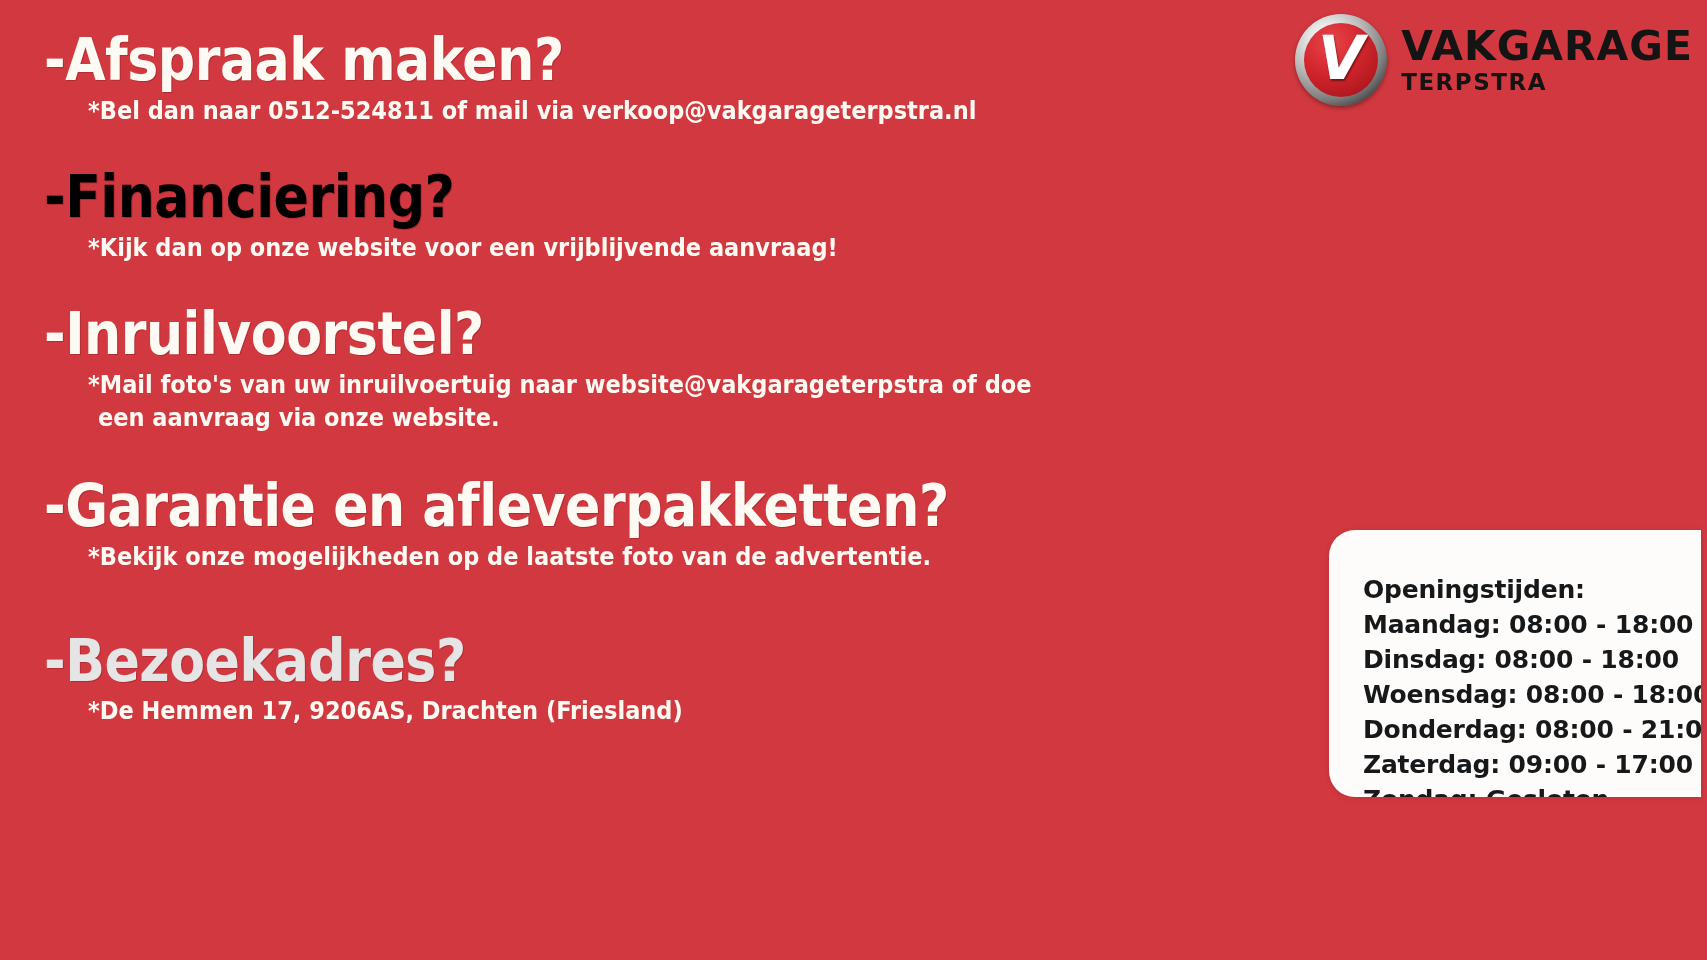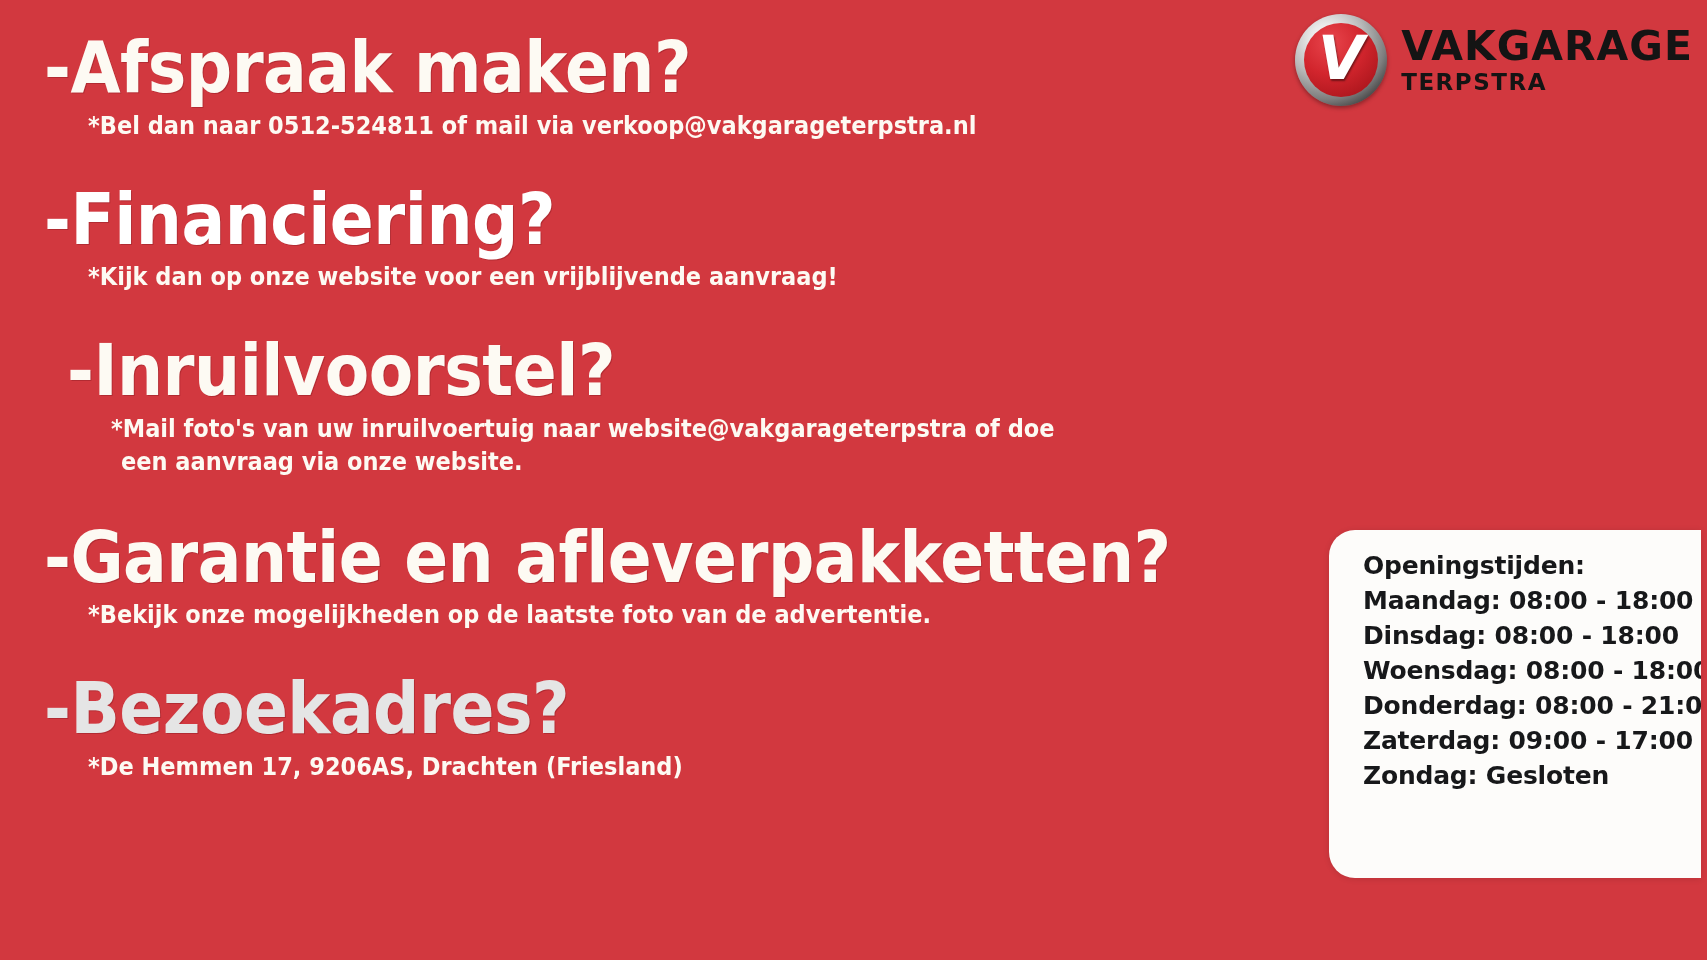--- a/index.html
+++ b/index.html
@@ -73,52 +73,52 @@
   #sections{
     position:absolute;
     left:44px;top:30px;
     width:1290px;
   }
   .section{margin-bottom:14px;}
   .sec-head{
     color:#fdfaf3;
     font-family:"DejaVu Sans Condensed","Liberation Sans",sans-serif;
     font-weight:bold;
-    font-size:72px;
+    font-size:58px;
     line-height:1.05;
     letter-spacing:-.5px;
     white-space:nowrap;
     text-shadow:1px 1px 0 rgba(120,20,26,.35);
   }
   .sec-sub{
     color:#fdfaf3;
     font-family:"DejaVu Sans Condensed","Liberation Sans",sans-serif;
     font-weight:bold;
     font-size:25px;
     line-height:1.32;
     margin-left:44px;
     margin-top:3px;
     white-space:nowrap;
   }
 
   #sec-afspraak{margin-bottom:40px;}
   #sec-financiering{margin-bottom:40px;}
-  #sec-inruil{margin-bottom:42px;margin-left:23px;}
-  #sec-garantie{margin-bottom:40px;}
+  #sec-inruil{margin-bottom:42px;}
+  #sec-garantie{margin-bottom:58px;}
   #sec-bezoek{margin-bottom:0;}
 
   
   #hours-card{
     position:absolute;
     left:1329px;top:530px;
-    width:372px;height:348px;
+    width:372px;height:267px;
     background:#fdfcfa;
     border-radius:26px 0 0 26px;
     box-shadow:0 1px 6px rgba(0,0,0,.12);
-    padding:18px 0 0 34px;
+    padding:42px 0 0 34px;
     box-sizing:border-box;
     overflow:hidden;
   }
   #hours-list{
     font-family:"DejaVu Sans","Liberation Sans",sans-serif;
     font-weight:bold;
     font-size:25px;
     line-height:1.40;
     color:#17181a;
     white-space:nowrap;
@@ -142,21 +142,21 @@
   </div>
 
   <div id="sections">
 
     <div class="section" id="sec-afspraak">
       <div class="sec-head" style="color: rgb(253, 250, 243);">-Afspraak maken?</div>
       <div class="sec-sub" style="color: rgb(253, 250, 243);">*Bel dan naar 0512-524811 of mail via verkoop@vakgarageterpstra.nl</div>
     </div>
 
     <div class="section" id="sec-financiering">
-      <div class="sec-head" style="color: #ffffff;">-Financiering?</div>
+      <div class="sec-head" style="color: #000000;">-Financiering?</div>
       <div class="sec-sub" style="color: rgb(253, 250, 243);">*Kijk dan op onze website voor een vrijblijvende aanvraag!</div>
     </div>
 
     <div class="section" id="sec-inruil">
       <div class="sec-head" style="color: rgb(253, 250, 243);">-Inruilvoorstel?</div>
       <div class="sec-sub" style="color: rgb(253, 250, 243);">*Mail foto's van uw inruilvoertuig naar website@vakgarageterpstra of doe</div>
       <div class="sec-sub" style="margin-top: 0px; margin-left: 54px; color: rgb(253, 250, 243);">een aanvraag via onze website.</div>
     </div>
 
     <div class="section" id="sec-garantie">

